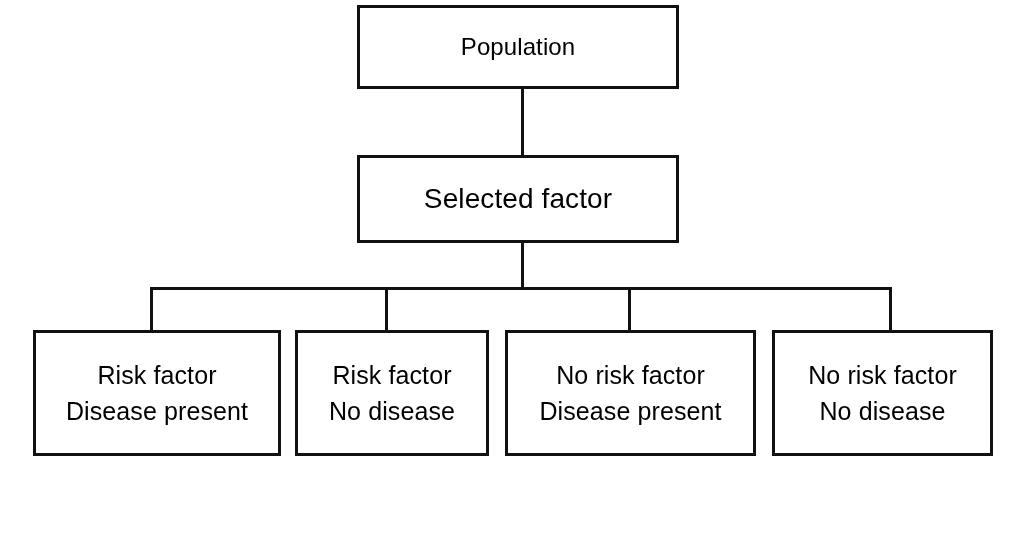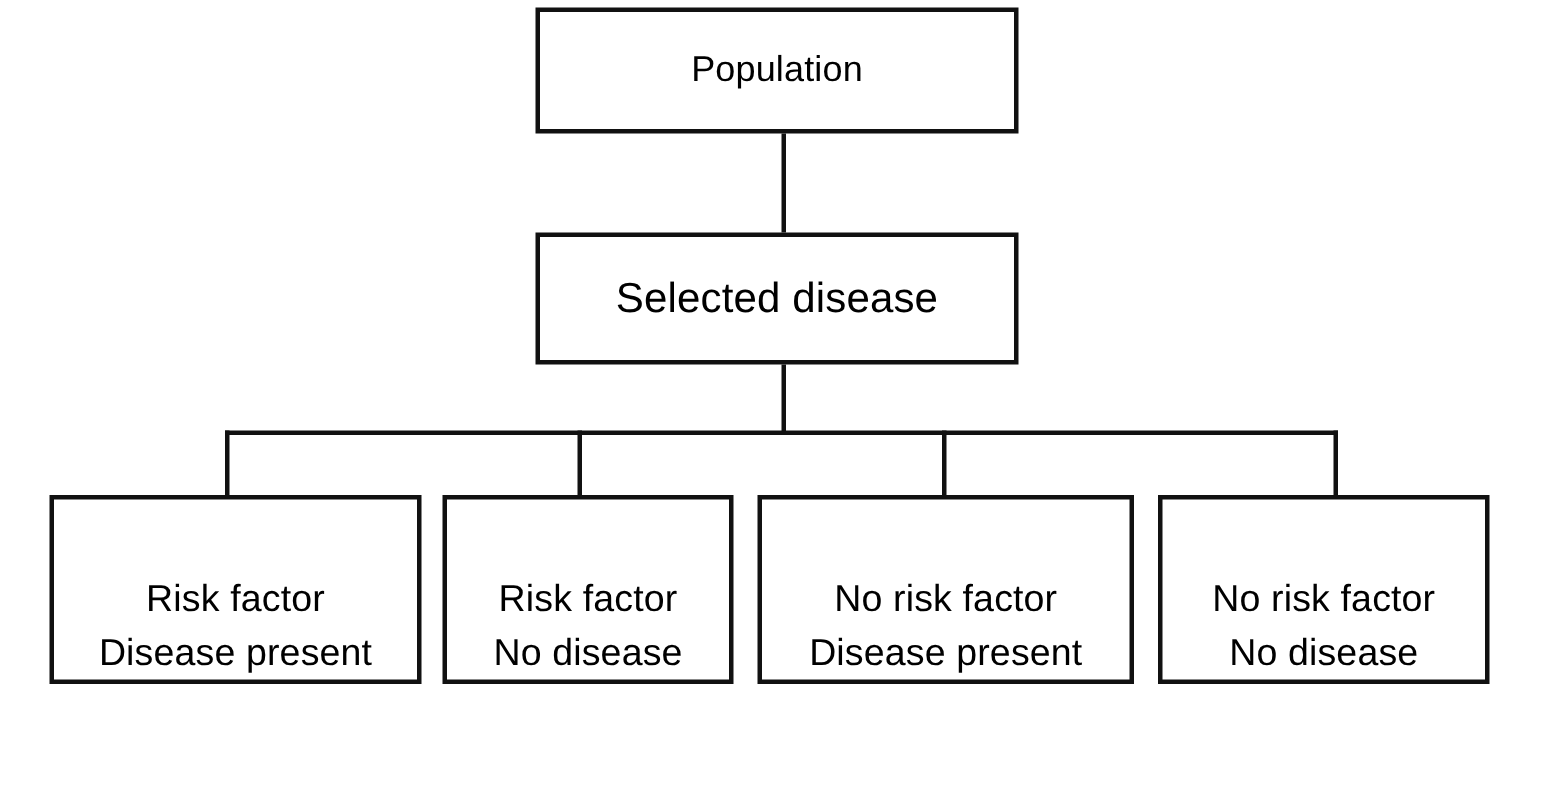--- a/index.html
+++ b/index.html
@@ -52,21 +52,20 @@
     top: 155px;
     width: 322px;
     height: 88px;
   }
   #node-selected-sample .line { font-size: 28px; }
 
   .leaf {
     top: 330px;
     height: 126px;
     padding: 0 6px;
-    justify-content: flex-end;
   }
   .leaf .line {
     font-size: 25px;
     line-height: 36px;
   }
 
   #node-rf-disease  { left: 33px;  width: 248px; }
   #node-rf-nodisease{ left: 295px; width: 194px; }
   #node-norf-disease{ left: 505px; width: 251px; }
   #node-norf-nodisease{ left: 772px; width: 221px; }
@@ -106,21 +105,21 @@
   <div class="conn conn-v" id="conn-drop-1"></div>
   <div class="conn conn-v" id="conn-drop-2"></div>
   <div class="conn conn-v" id="conn-drop-3"></div>
   <div class="conn conn-v" id="conn-drop-4"></div>
 
   <div class="node" id="node-population">
     <span class="line">Population</span>
   </div>
 
   <div class="node" id="node-selected-sample">
-    <span class="line">Selected disease</span>
+    <span class="line">Selected factor</span>
   </div>
 
   <div class="node leaf" id="node-rf-disease">
     <span class="line">Risk factor</span>
     <span class="line">Disease present</span>
   </div>
 
   <div class="node leaf" id="node-rf-nodisease">
     <span class="line">Risk factor</span>
     <span class="line">No disease</span>

